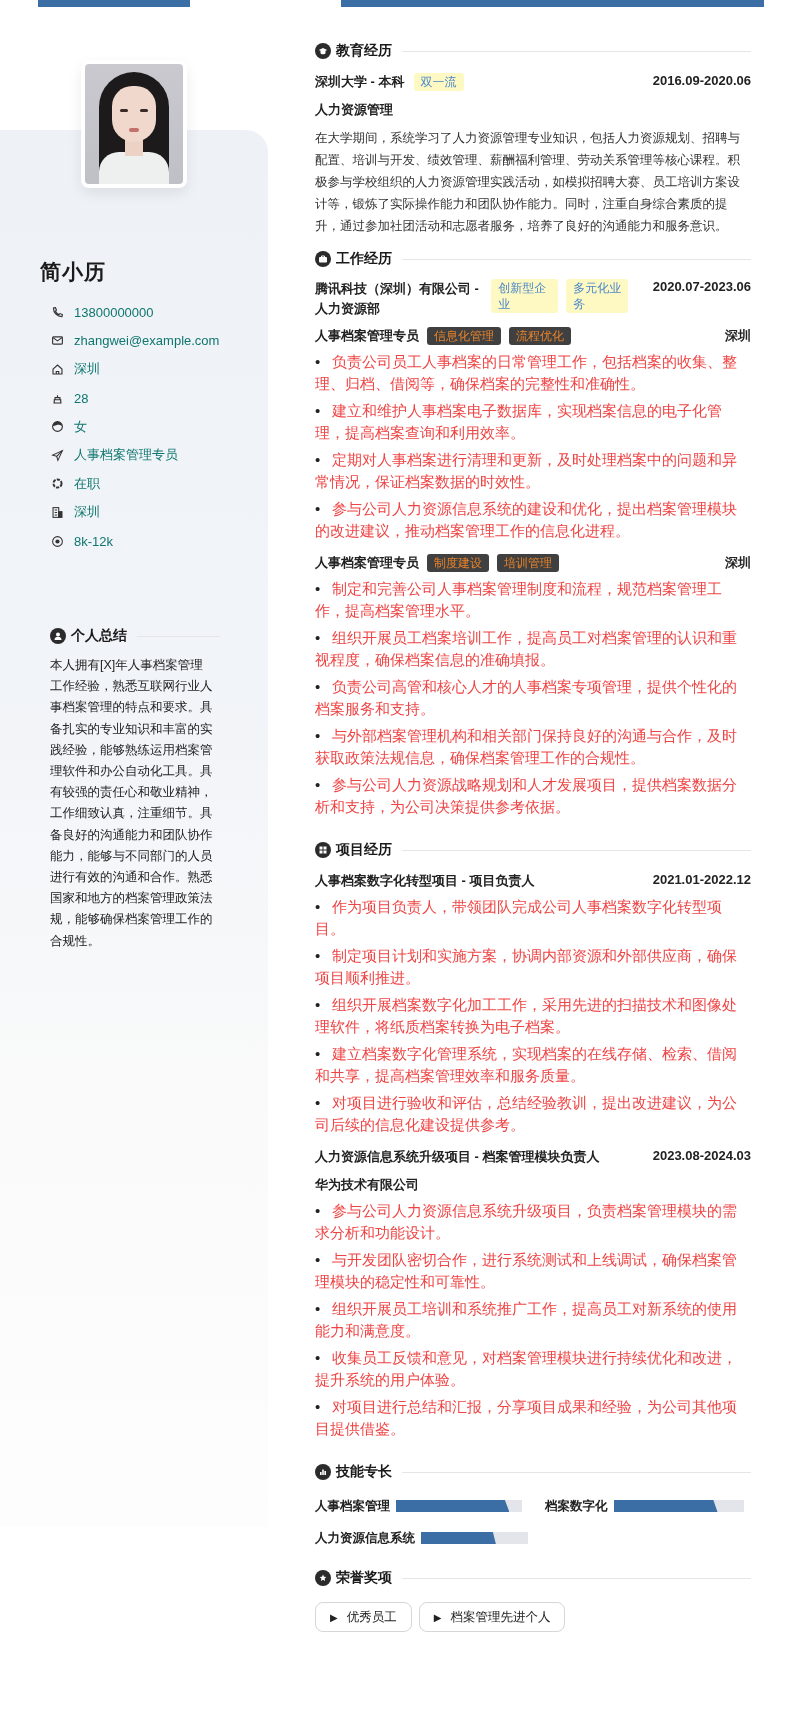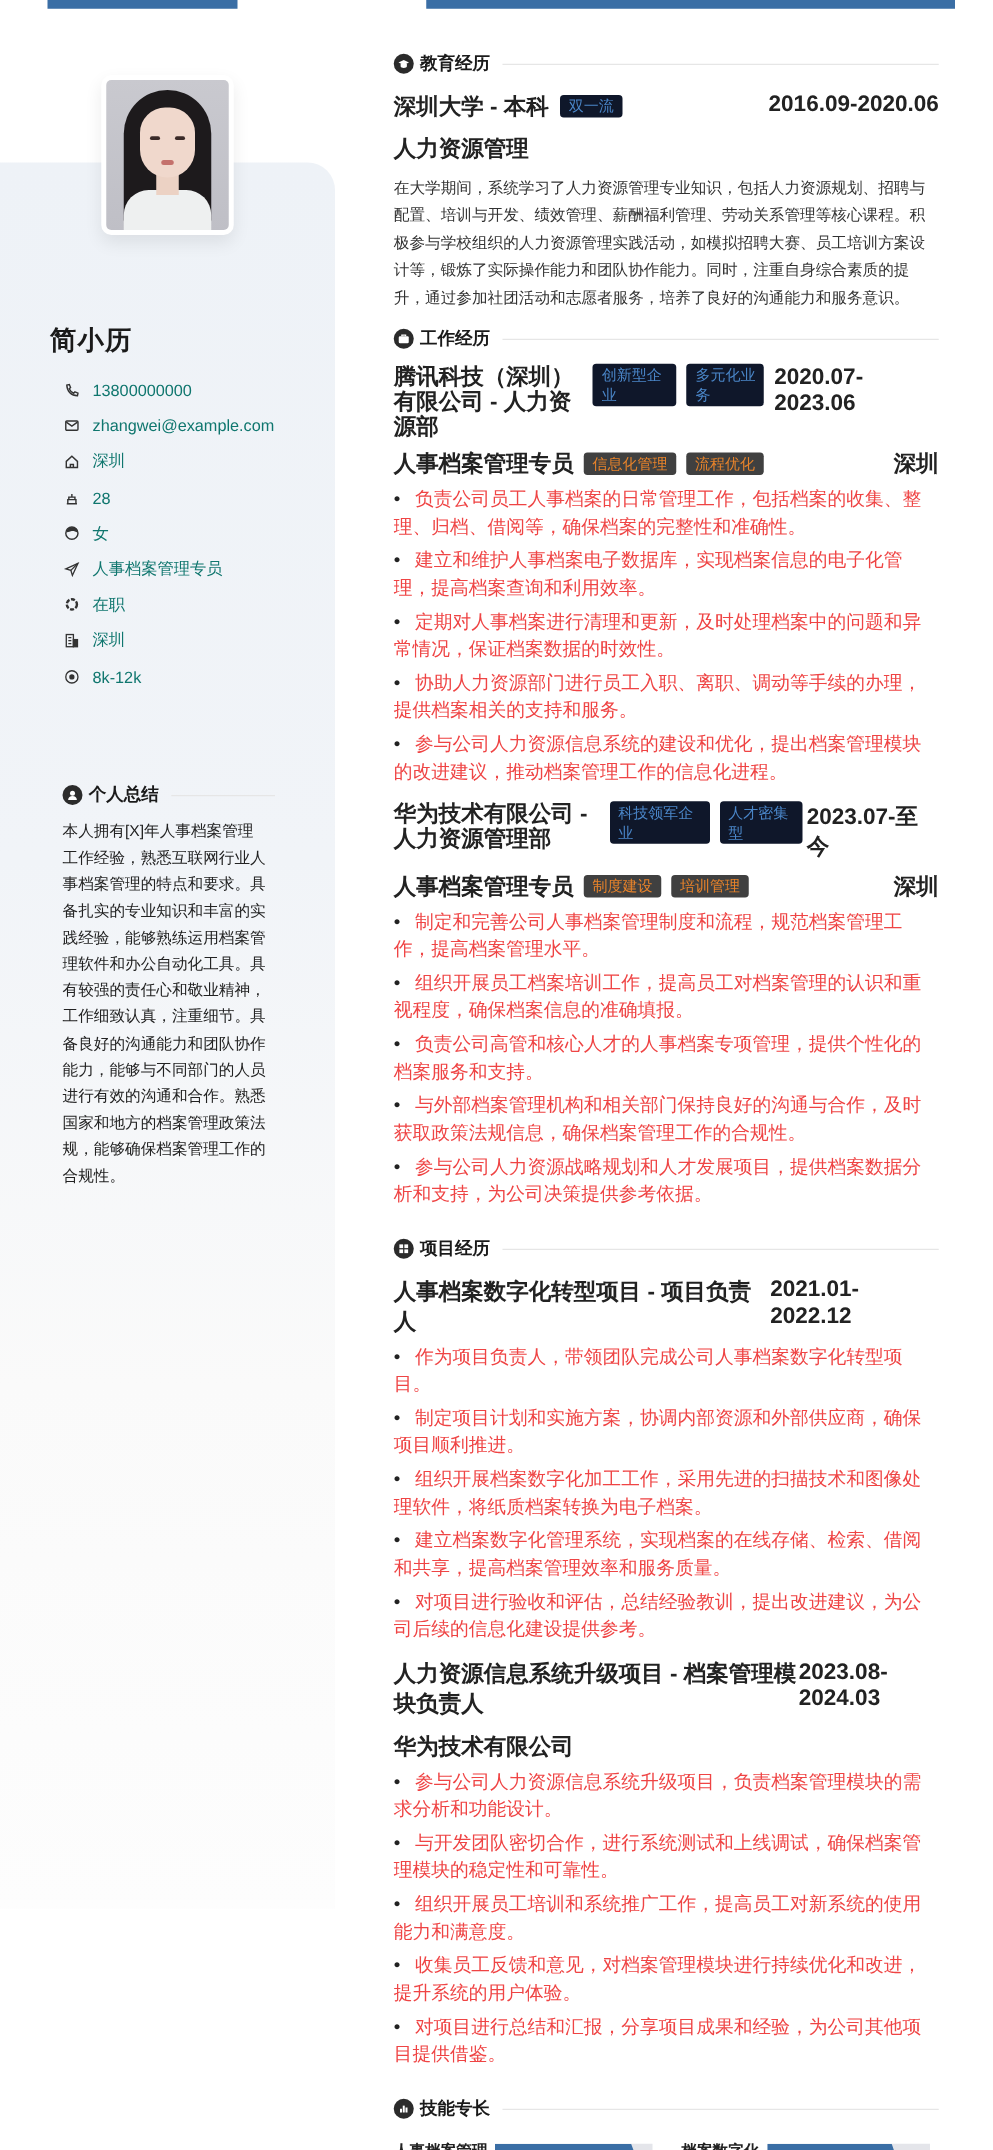--- a/index.html
+++ b/index.html
@@ -45,24 +45,24 @@
   .sec-icon svg { width: 10px; height: 10px; }
   .sec-title { font-size: 14px; font-weight: bold; color: #1a1a1a; white-space: nowrap; }
   .sec-line { flex: 1; height: 1px; background: #e6e6e6; margin-left: 10px; }
 
   .summary-text { position: absolute; left: 50px; top: 655px; width: 165px; font-size: 12.5px; line-height: 21.2px; color: #222; }
 
   .main { position: absolute; left: 315px; top: 41px; width: 436px; }
   .section-head { display: flex; align-items: center; height: 20px; }
   .row-between { display: flex; justify-content: space-between; align-items: flex-start; }
   .bold { font-weight: bold; }
-  .t13 { font-size: 18px; }
+  .t13 { font-size: 13px; }
   .body-text { font-size: 12.5px; line-height: 22px; color: #333; }
   .tag { display: inline-block; font-size: 12px; line-height: 16px; padding: 1px 7px; border-radius: 3px; }
-  .tag.blue { background: #0f172a; color: #4a86c8; }
+  .tag.blue { background: #fef9c3; color: #4a86c8; }
   .tag.orange { background: #404040; color: #e8832a; }
 
   ul.bullets { list-style: none; }
   ul.bullets li { font-size: 15px; line-height: 22px; color: #ef4444; margin-bottom: 5px; }
   ul.bullets li::before { content: "•"; display: inline-block; width: 17px; color: #222; }
 
   .skill-row { display: flex; align-items: center; height: 20px; }
   .skill-label { font-size: 12.5px; font-weight: bold; color: #222; margin-right: 6px; white-space: nowrap; }
   .skill-track { height: 12px; background: #e4e5ea; position: relative; }
   .skill-fill { position: absolute; left: 0; top: 0; height: 100%; background: #3a6ea5; clip-path: polygon(0 0, 96% 0, 100% 100%, 0 100%); }
@@ -233,34 +233,25 @@
         <span class="t13 bold">人事档案管理专员</span>
         <span class="tag orange">信息化管理</span>
         <span class="tag orange">流程优化</span>
       </div>
       <span class="t13 bold">深圳</span>
     </div>
     <ul class="bullets" style="margin-top:6px;">
       <li>负责公司员工人事档案的日常管理工作，包括档案的收集、整理、归档、借阅等，确保档案的完整性和准确性。</li>
       <li>建立和维护人事档案电子数据库，实现档案信息的电子化管理，提高档案查询和利用效率。</li>
       <li>定期对人事档案进行清理和更新，及时处理档案中的问题和异常情况，保证档案数据的时效性。</li>
-      <li>协助人力资源部门进行员工入职、离职、调动等手续的办理，提供档案相关的支持和服务。</li>
       <li>参与公司人力资源信息系统的建设和优化，提出档案管理模块的改进建议，推动档案管理工作的信息化进程。</li>
     </ul>
   </div>
 
   <div style="margin-top:12px;">
-    <div class="row-between">
-      <span class="t13 bold" style="width:175px;line-height:20px;">华为技术有限公司 - 人力资源管理部</span>
-      <div style="display:flex;gap:8px;width:160px;">
-        <span class="tag blue" style="width:80px;">科技领军企业</span>
-        <span class="tag blue" style="width:66px;">人才密集型</span>
-      </div>
-      <span class="t13 bold">2023.07-至今</span>
-    </div>
     <div class="row-between" style="margin-top:8px;align-items:center;">
       <div style="display:flex;align-items:center;gap:8px;">
         <span class="t13 bold">人事档案管理专员</span>
         <span class="tag orange">制度建设</span>
         <span class="tag orange">培训管理</span>
       </div>
       <span class="t13 bold">深圳</span>
     </div>
     <ul class="bullets" style="margin-top:6px;">
       <li>制定和完善公司人事档案管理制度和流程，规范档案管理工作，提高档案管理水平。</li>

